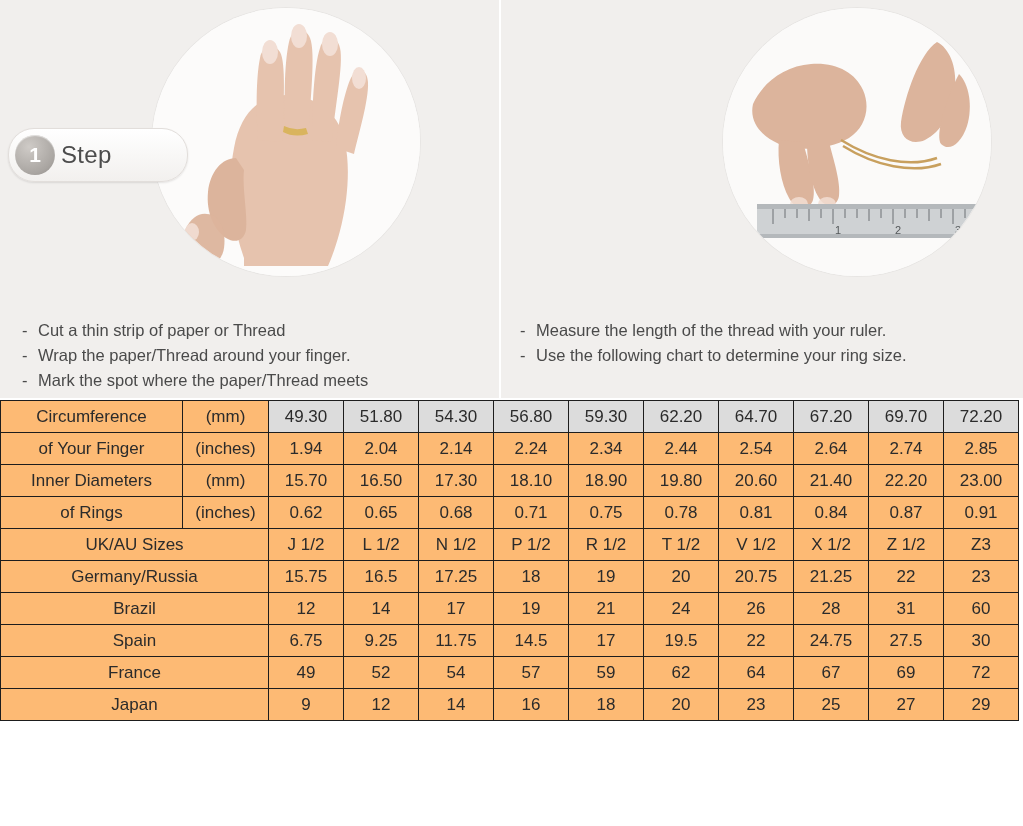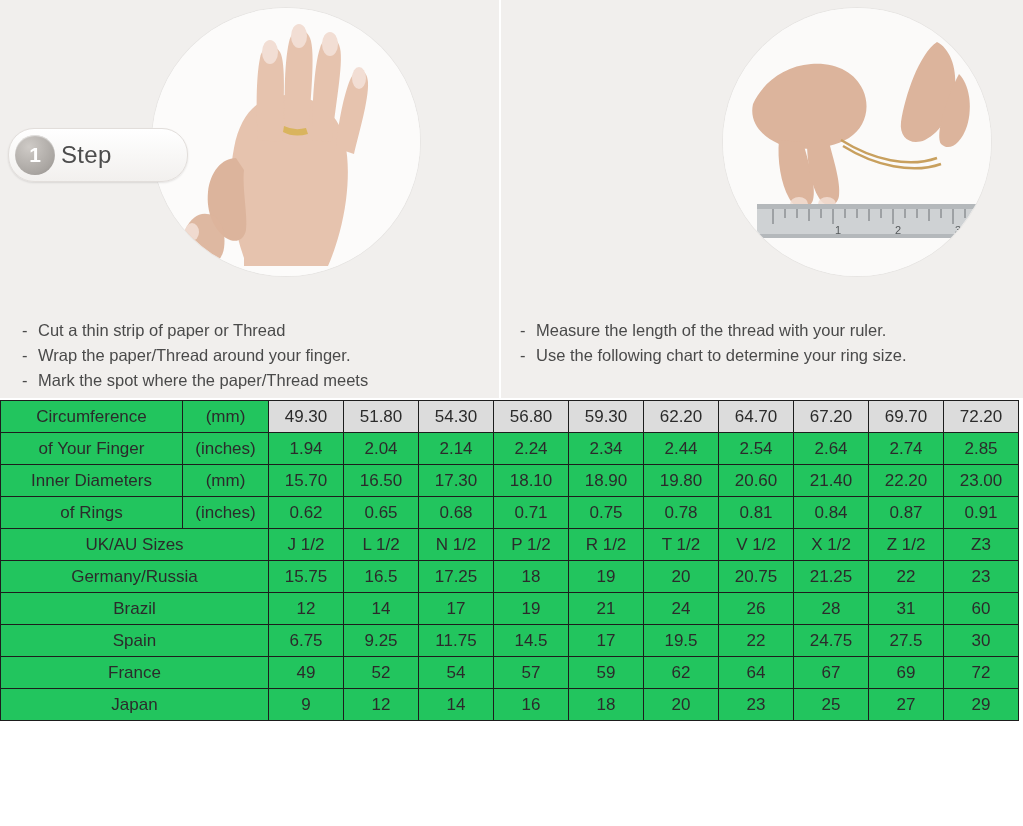--- a/index.html
+++ b/index.html
@@ -123,21 +123,21 @@
   .bullets .b-line { white-space: nowrap; }
   .bullets .dash { display: inline-block; width: 16px; }
 
   
   table.size-table {
     position: absolute;
     left: 0;
     top: 400px;
     width: 814px;
     border-collapse: collapse;
-    background: #22c55e;
+    background: #fdba74;
     table-layout: fixed;
   }
   table.size-table td {
     border: 1px solid #1d1d1d;
     font-size: 17px;
     text-align: center;
     height: 31px;
     padding: 0 2px;
     color: #2b2b2b;
     white-space: nowrap;

